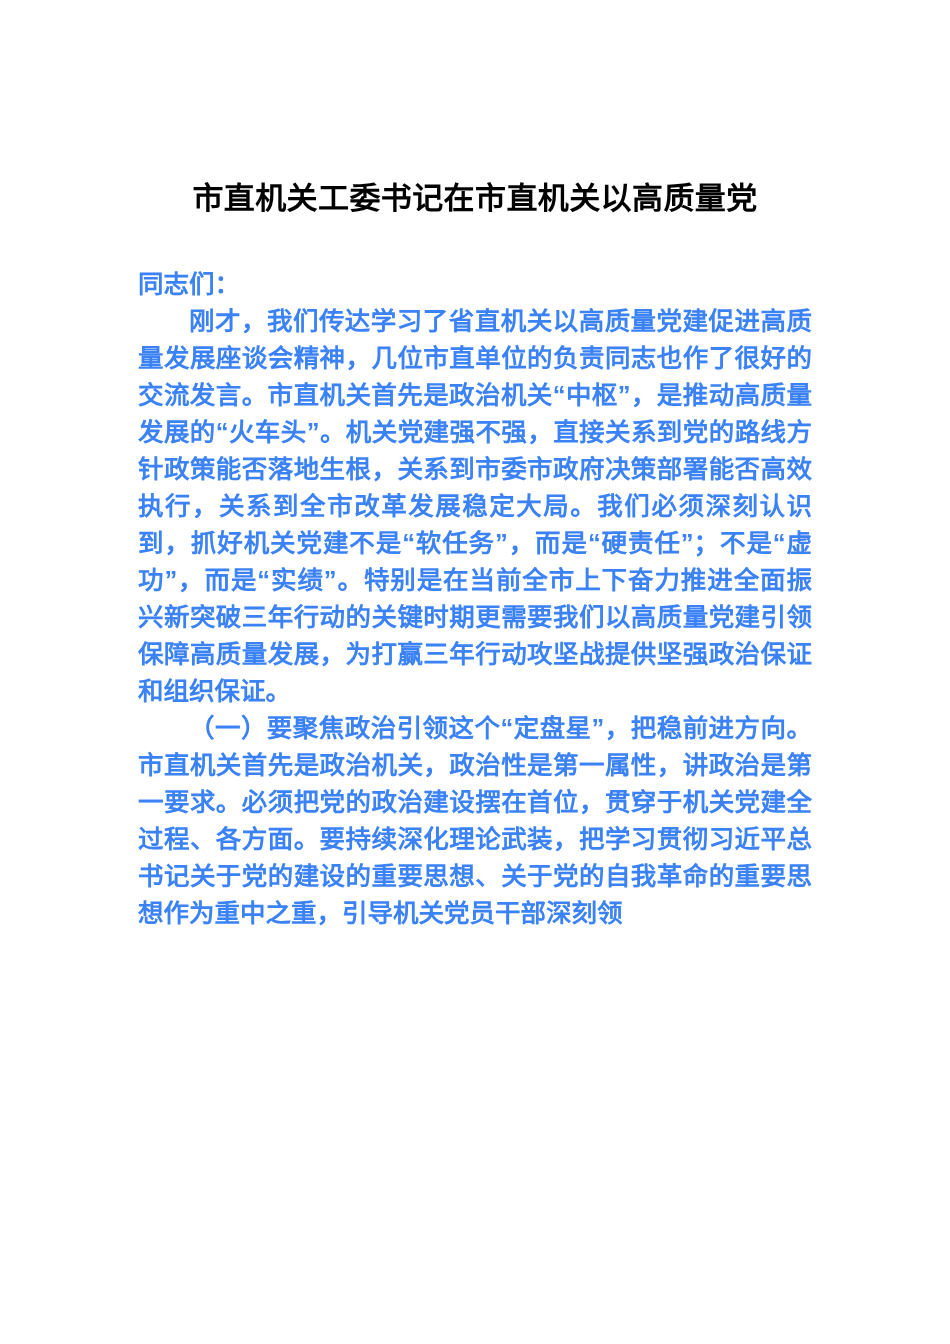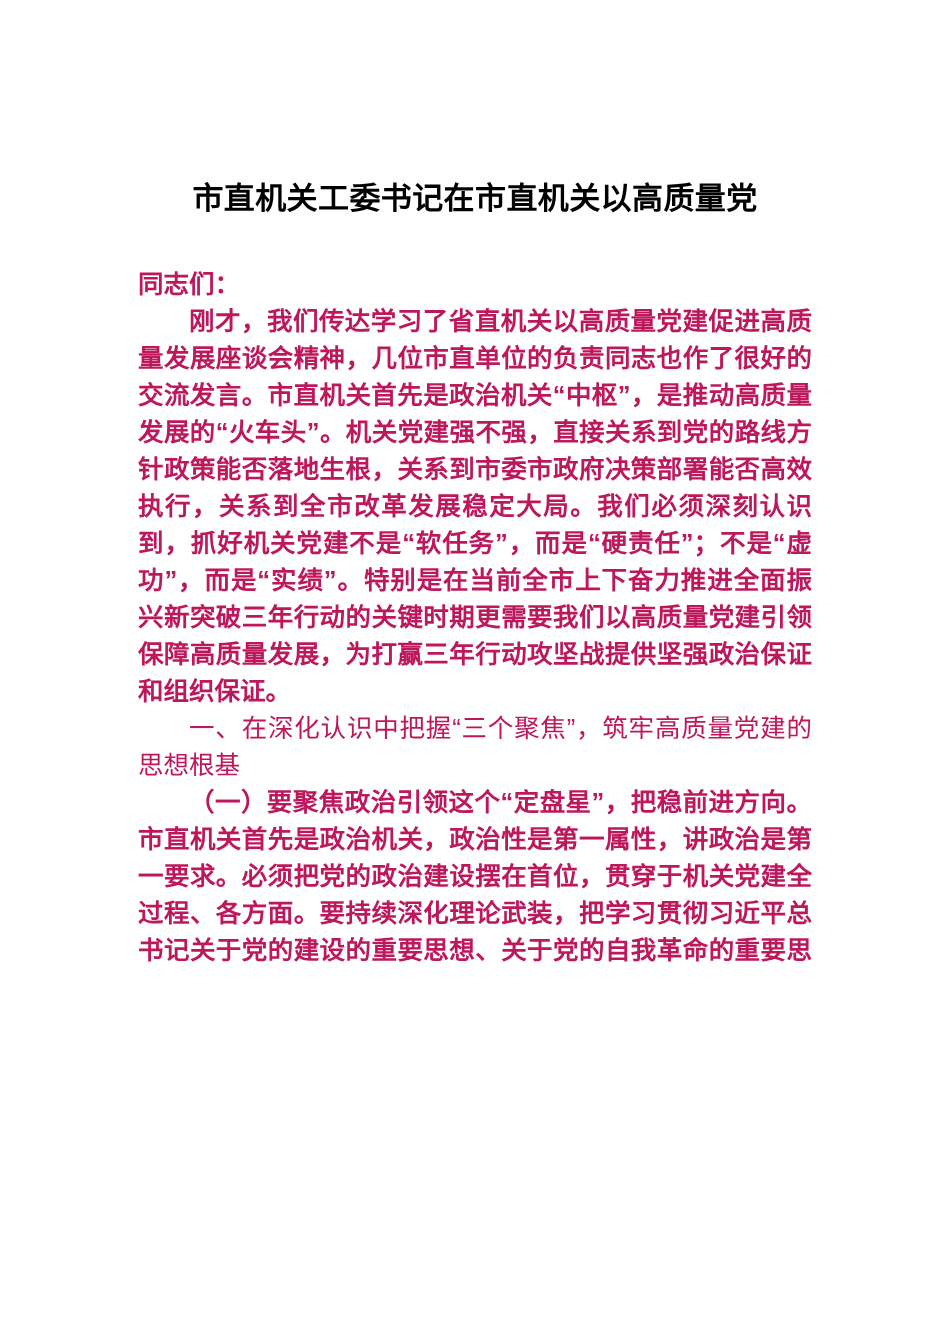--- a/index.html
+++ b/index.html
@@ -47,21 +47,21 @@
   .doc-title .title-line {
     display: block;
   }
 
   
   .para {
     margin: 0;
     font-size: 25.5px;
     line-height: 37px;
     font-weight: 700;
-    color: #be185d;
+    color: #3b82f6;
     text-align: justify;
     text-justify: inter-character;
     letter-spacing: 0;
     word-break: break-all;
   }
 
   .para.first-body {
     margin-top: 36px;
   }
 
@@ -103,21 +103,20 @@
   <div class="page-body">
 
     <h1 class="doc-title">
       <span class="title-line">市直机关工委书记在市直机关以高质量党</span>
     </h1>
 
     <p class="para salutation first-body">同志们：</p>
 
     <p class="para indent">刚才，我们传达学习了省直机关以高质量党建促进高质量发展座谈会精神，几位市直单位的负责同志也作了很好的交流发言。市直机关首先是政治机关“中枢”，是推动高质量发展的“火车头”。机关党建强不强，直接关系到党的路线方针政策能否落地生根，关系到市委市政府决策部署能否高效执行，关系到全市改革发展稳定大局。我们必须深刻认识到，抓好机关党建不是“软任务”，而是“硬责任”；不是“虚功”，而是“实绩”。特别是在当前全市上下奋力推进全面振兴新突破三年行动的关键时期更需要我们以高质量党建引领保障高质量发展，为打赢三年行动攻坚战提供坚强政治保证和组织保证。</p>
 
-    <p class="para section-heading">一、在深化认识中把握“三个聚焦”，筑牢高质量党建的思想根基</p>
 
 
     <p class="para indent">（一）要聚焦政治引领这个“定盘星”，把稳前进方向。市直机关首先是政治机关，政治性是第一属性，讲政治是第一要求。必须把党的政治建设摆在首位，贯穿于机关党建全过程、各方面。要持续深化理论武装，把学习贯彻习近平总书记关于党的建设的重要思想、关于党的自我革命的重要思想作为重中之重，引导机关党员干部深刻领</p>
 
   </div>
 
   <div class="page-number">1</div>
 
 </div>
 

